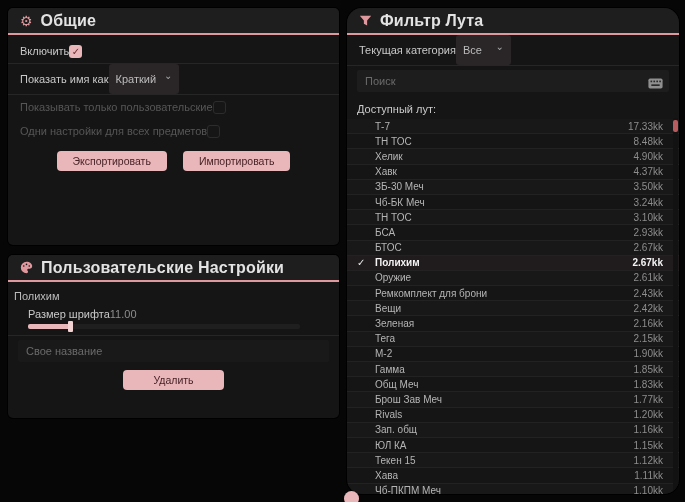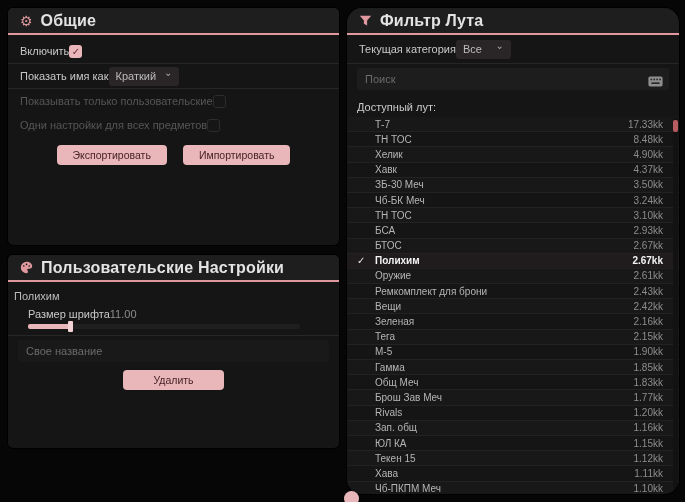--- a/index.html
+++ b/index.html
@@ -17,21 +17,21 @@
     position:relative;
   }
   .panel{
     position:absolute;
     background:var(--panel);
     border-radius:5px;
     box-shadow:0 0 0 1px #000;
     overflow:hidden;
   }
   .panel-general{left:8px;top:8px;width:331px;height:237px;}
-  .panel-custom{left:8px;top:255px;width:331px;height:193px;}
+  .panel-custom{left:8px;top:255px;width:331px;height:163px;}
   .panel-filter{left:347px;top:8px;width:332px;height:486px;border-radius:15px;}
   .phead{
     height:25px;background:var(--header);
     display:flex;align-items:center;gap:8px;padding:0 12px;
   }
   .phead h1{font-size:16px;font-weight:bold;color:#e3e3e3;letter-spacing:.2px;}
   .picon{display:flex;align-items:center;color:var(--accent);font-size:14px;line-height:1;}
   .accent-line{height:2px;background:var(--accent);}
   .rows{padding:4px 0;}
   .row{
@@ -46,21 +46,21 @@
   .checkbox{
     width:13px;height:13px;border-radius:3px;display:inline-flex;
     align-items:center;justify-content:center;flex:0 0 auto;
   }
   .checkbox.checked{background:var(--accent-fill);}
   .checkbox.checked::after{content:"✓";font-size:10px;font-weight:bold;color:#6e2b31;}
   .checkbox.off{border:1px solid #3a3a3a;background:#1b1b1b;}
   .checkbox.off.dim{border-color:#2c2c2c;background:#161616;}
   
   .dropdown{
-    background:#2a2527;border-radius:3px;height:19px;min-width:68px;
+    background:#2a2527;border-radius:3px;height:30px;min-width:68px;
     display:inline-flex;align-items:center;justify-content:space-between;
     gap:8px;padding:0 7px;font-size:11px;color:#bdbdbd;
   }
   .chev{color:#a8a8a8;font-size:10px;line-height:0;}
   .chev::after{content:"⌄";position:relative;top:-3px;}
   
   .btnrow{display:flex;justify-content:center;gap:16px;margin-top:8px;}
   .btn{
     background:var(--accent-fill);color:#472327;border:none;border-radius:4px;
     font-family:inherit;font-size:10.5px;padding:4px 16px;cursor:pointer;
@@ -290,21 +290,21 @@
   </div>
 
   <div class="lrow alt">
     <span class="lcheck"></span>
     <span class="lname">Тега</span>
     <span class="lval">2.15kk</span>
   </div>
 
   <div class="lrow">
     <span class="lcheck"></span>
-    <span class="lname">М-5</span>
+    <span class="lname">М-2</span>
     <span class="lval">1.90kk</span>
   </div>
 
   <div class="lrow alt">
     <span class="lcheck"></span>
     <span class="lname">Гамма</span>
     <span class="lval">1.85kk</span>
   </div>
 
   <div class="lrow">

